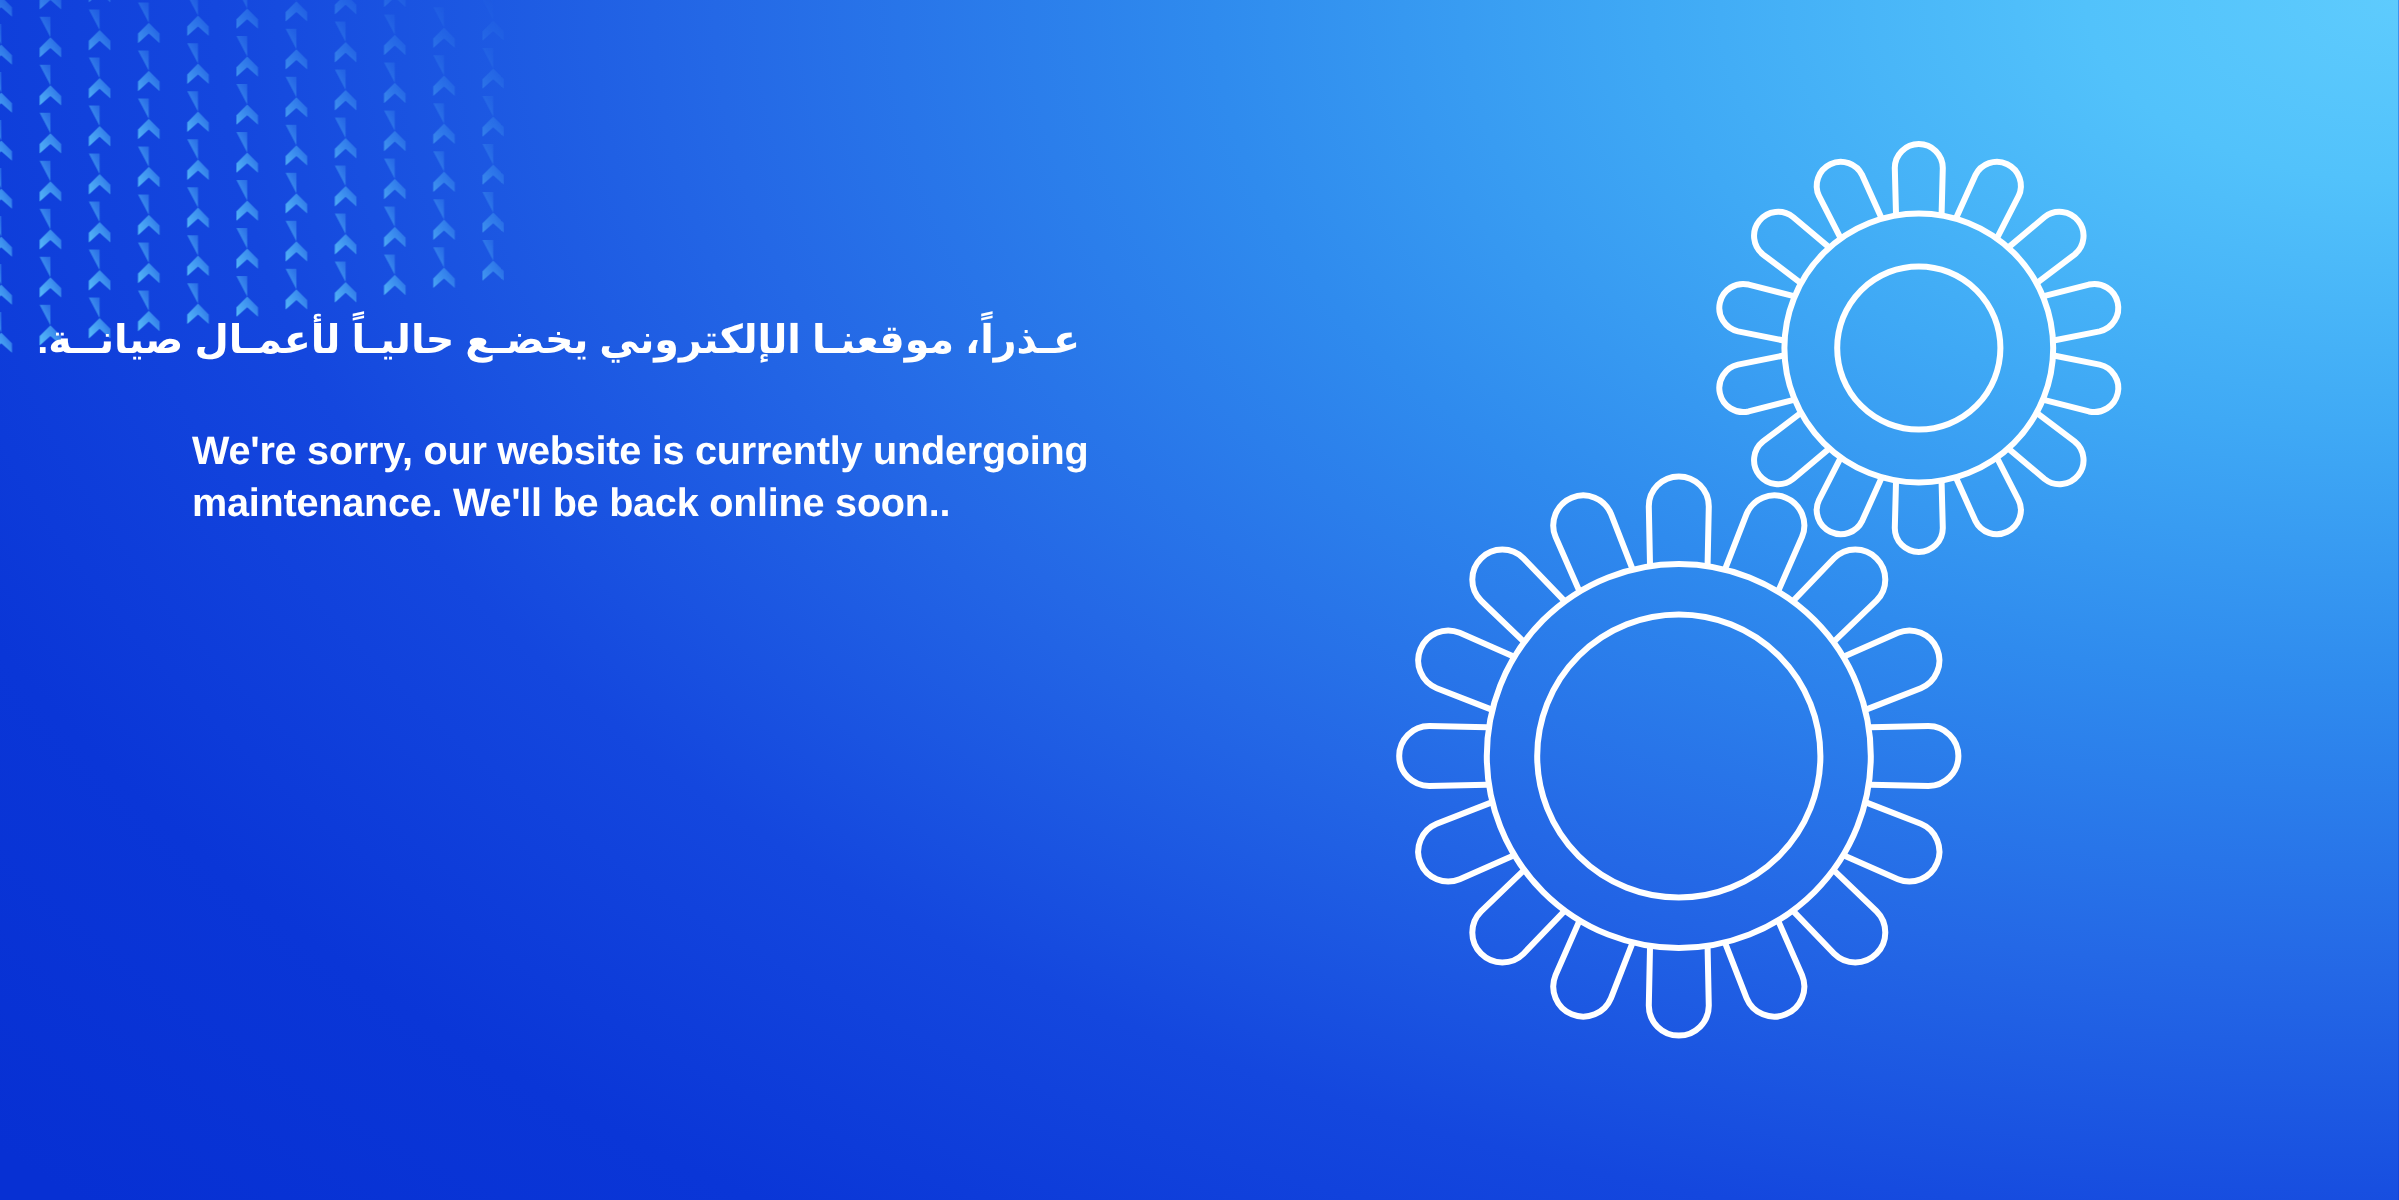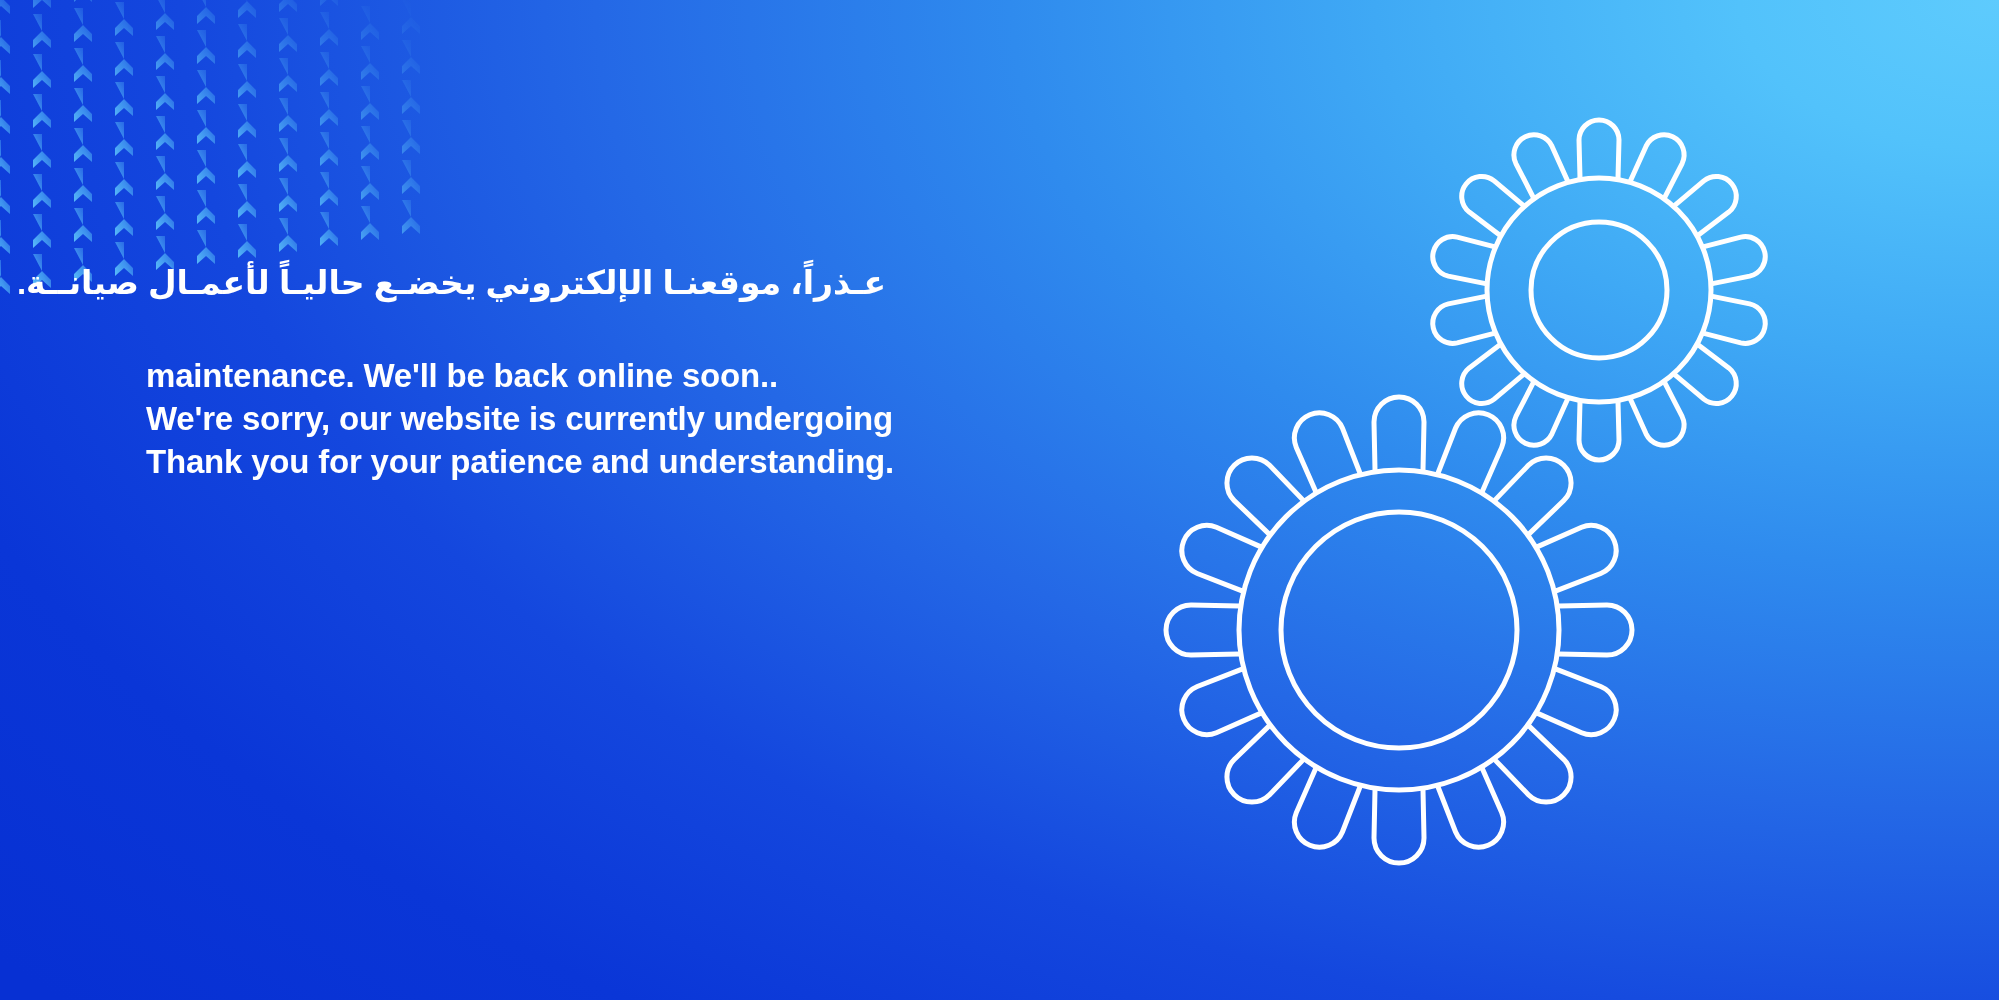--- a/index.html
+++ b/index.html
@@ -42,21 +42,21 @@
     right: 0;
     top: 0;
     width: 900px;
     height: 1000px;
     pointer-events: none;
   }
 
   
   #message-block {
     position: absolute;
-    left: 146px;
+    left: 160px;
     top: 258px;
     width: 900px;
     color: #ffffff;
   }
   .arabic {
     direction: rtl;
     text-align: right;
     unicode-bidi: embed;
     font-size: 33px;
     line-height: 50px;
@@ -333,20 +333,19 @@
     </g>
   </svg>
 
   <div id="message-block">
 
     <div class="arabic">
       <div class="arabic-line">عـذراً، موقعنـا الإلكتروني يخضـع حاليـاً لأعمـال صيانــة.</div>
     </div>
 
     <div id="english-block">
+      <div class="english-line">We're sorry, our website is currently undergoing</div>
       <div class="english-line">maintenance. We'll be back online soon..</div>
-      <div class="english-line">We're sorry, our website is currently undergoing</div>
-      <div class="english-line">Thank you for your patience and understanding.</div>
     </div>
 
   </div>
 
 </div>
 
 </body></html>

